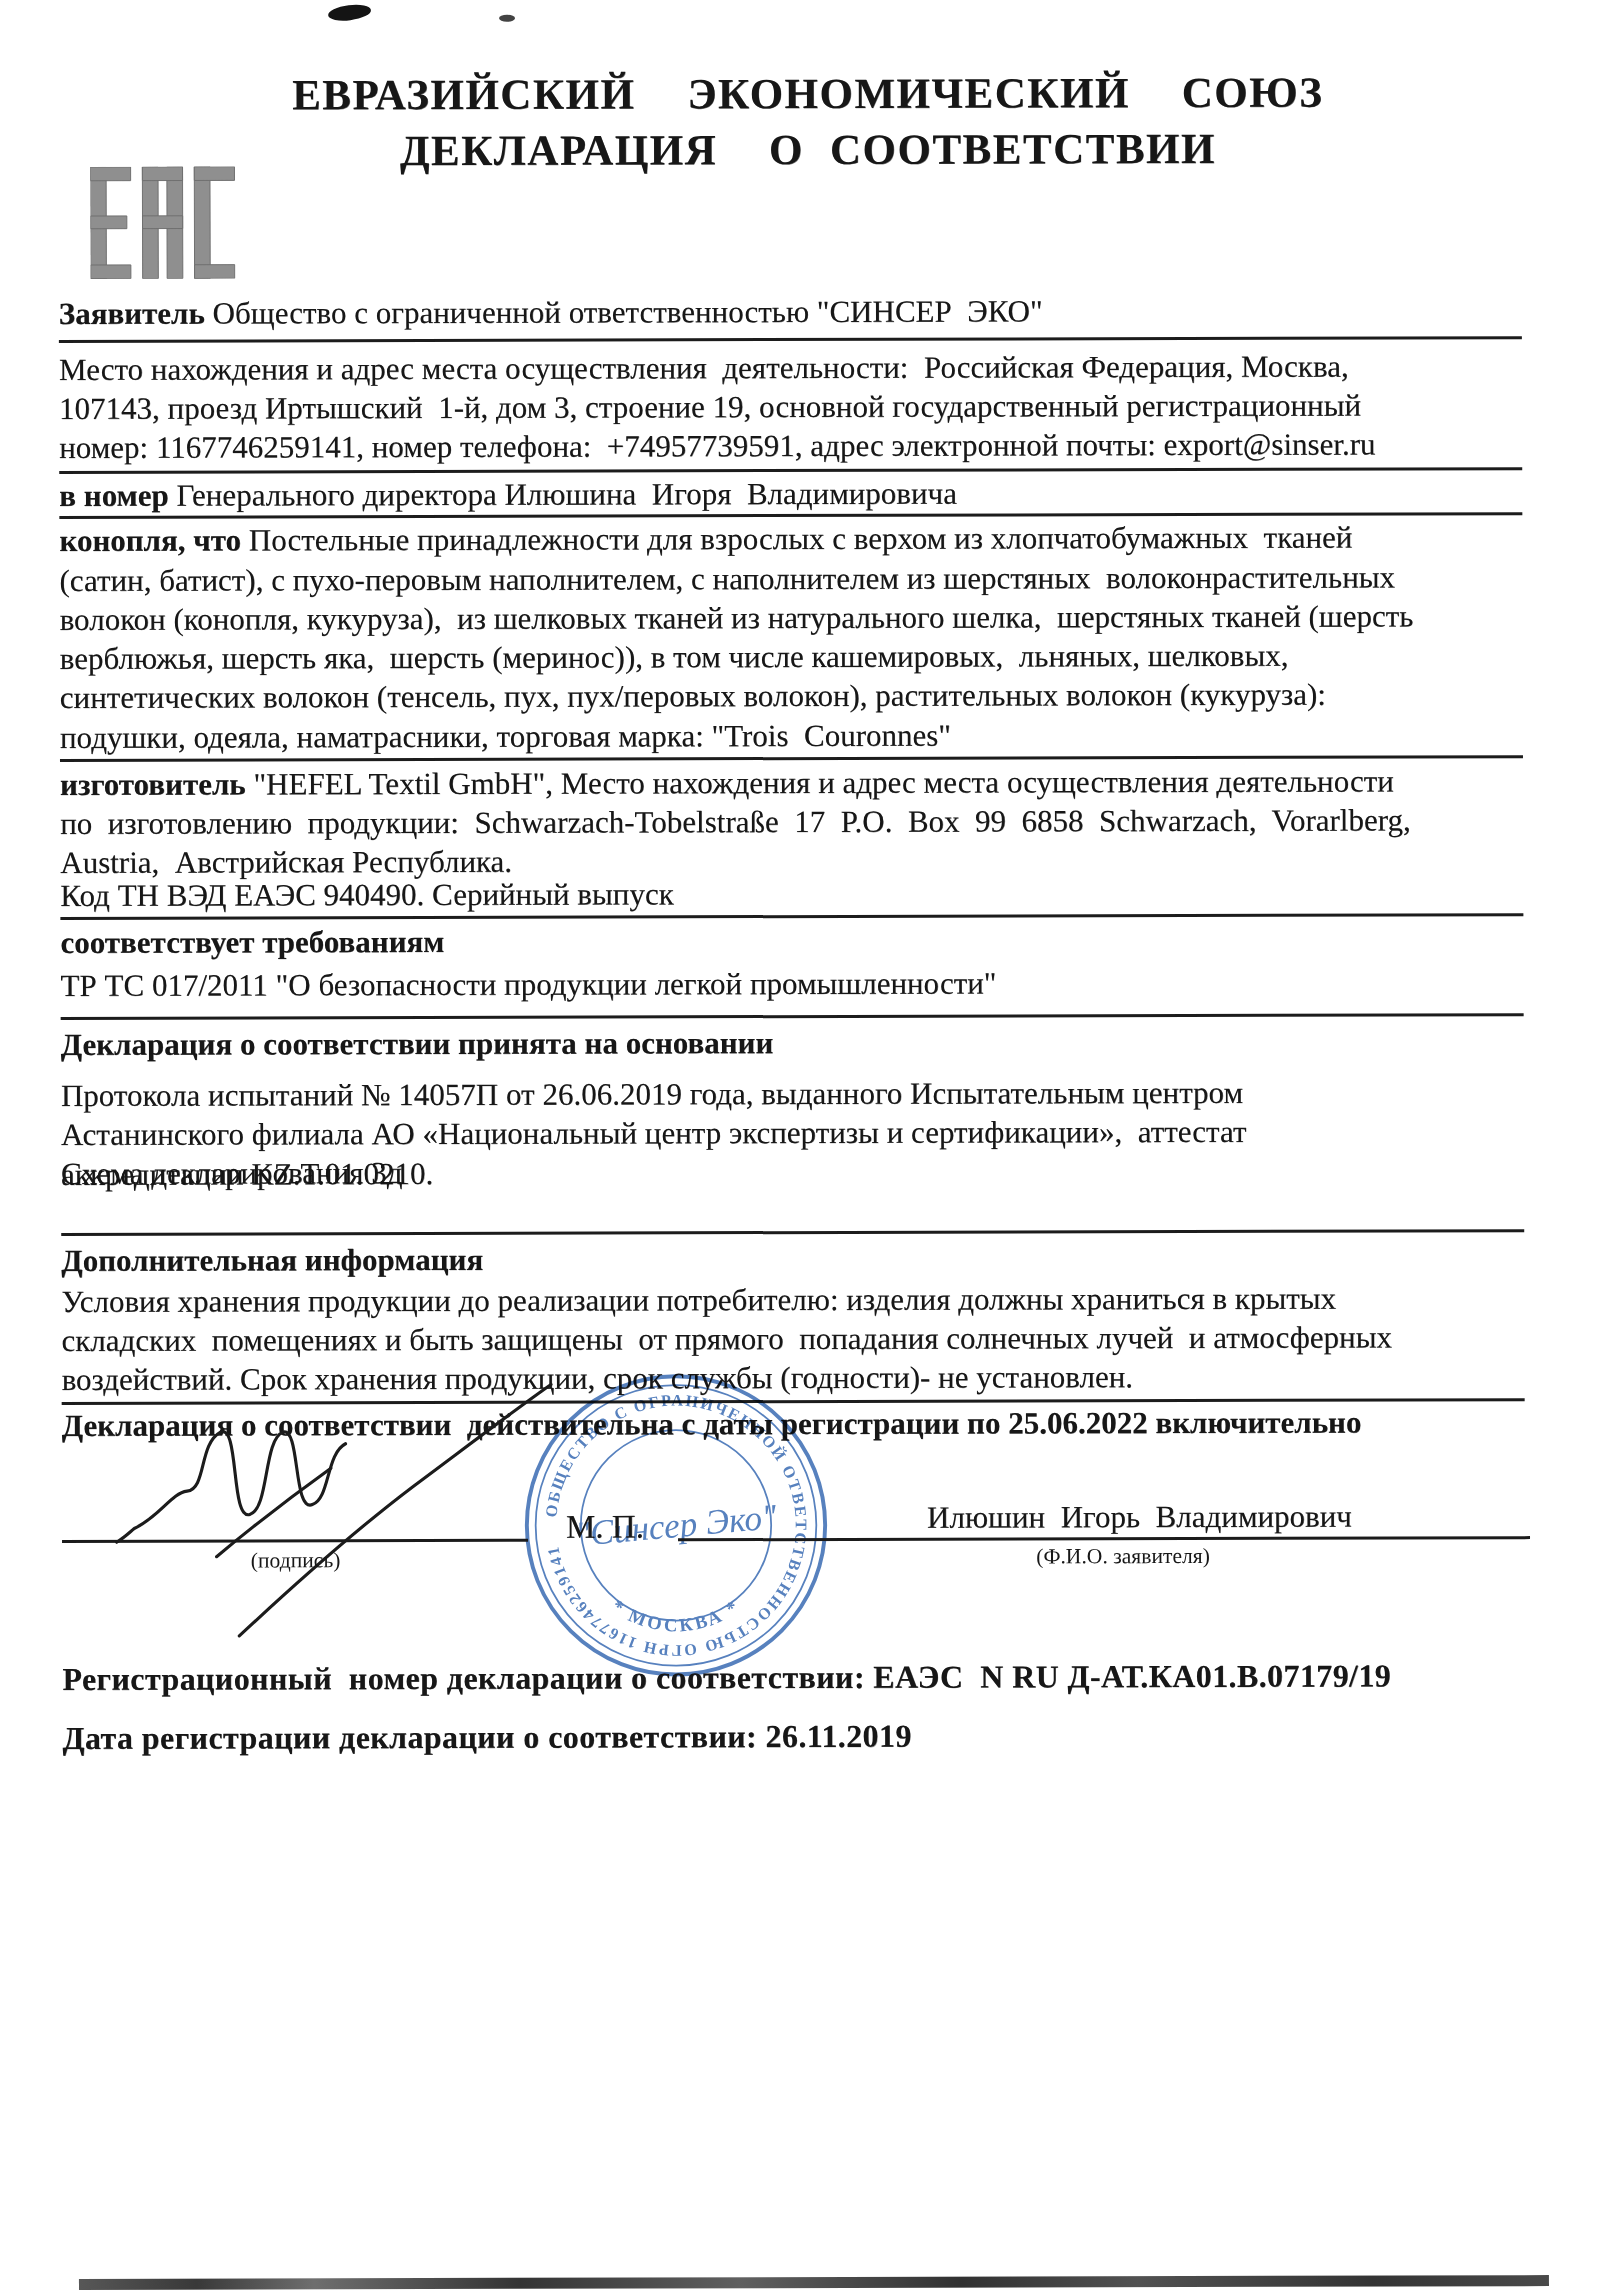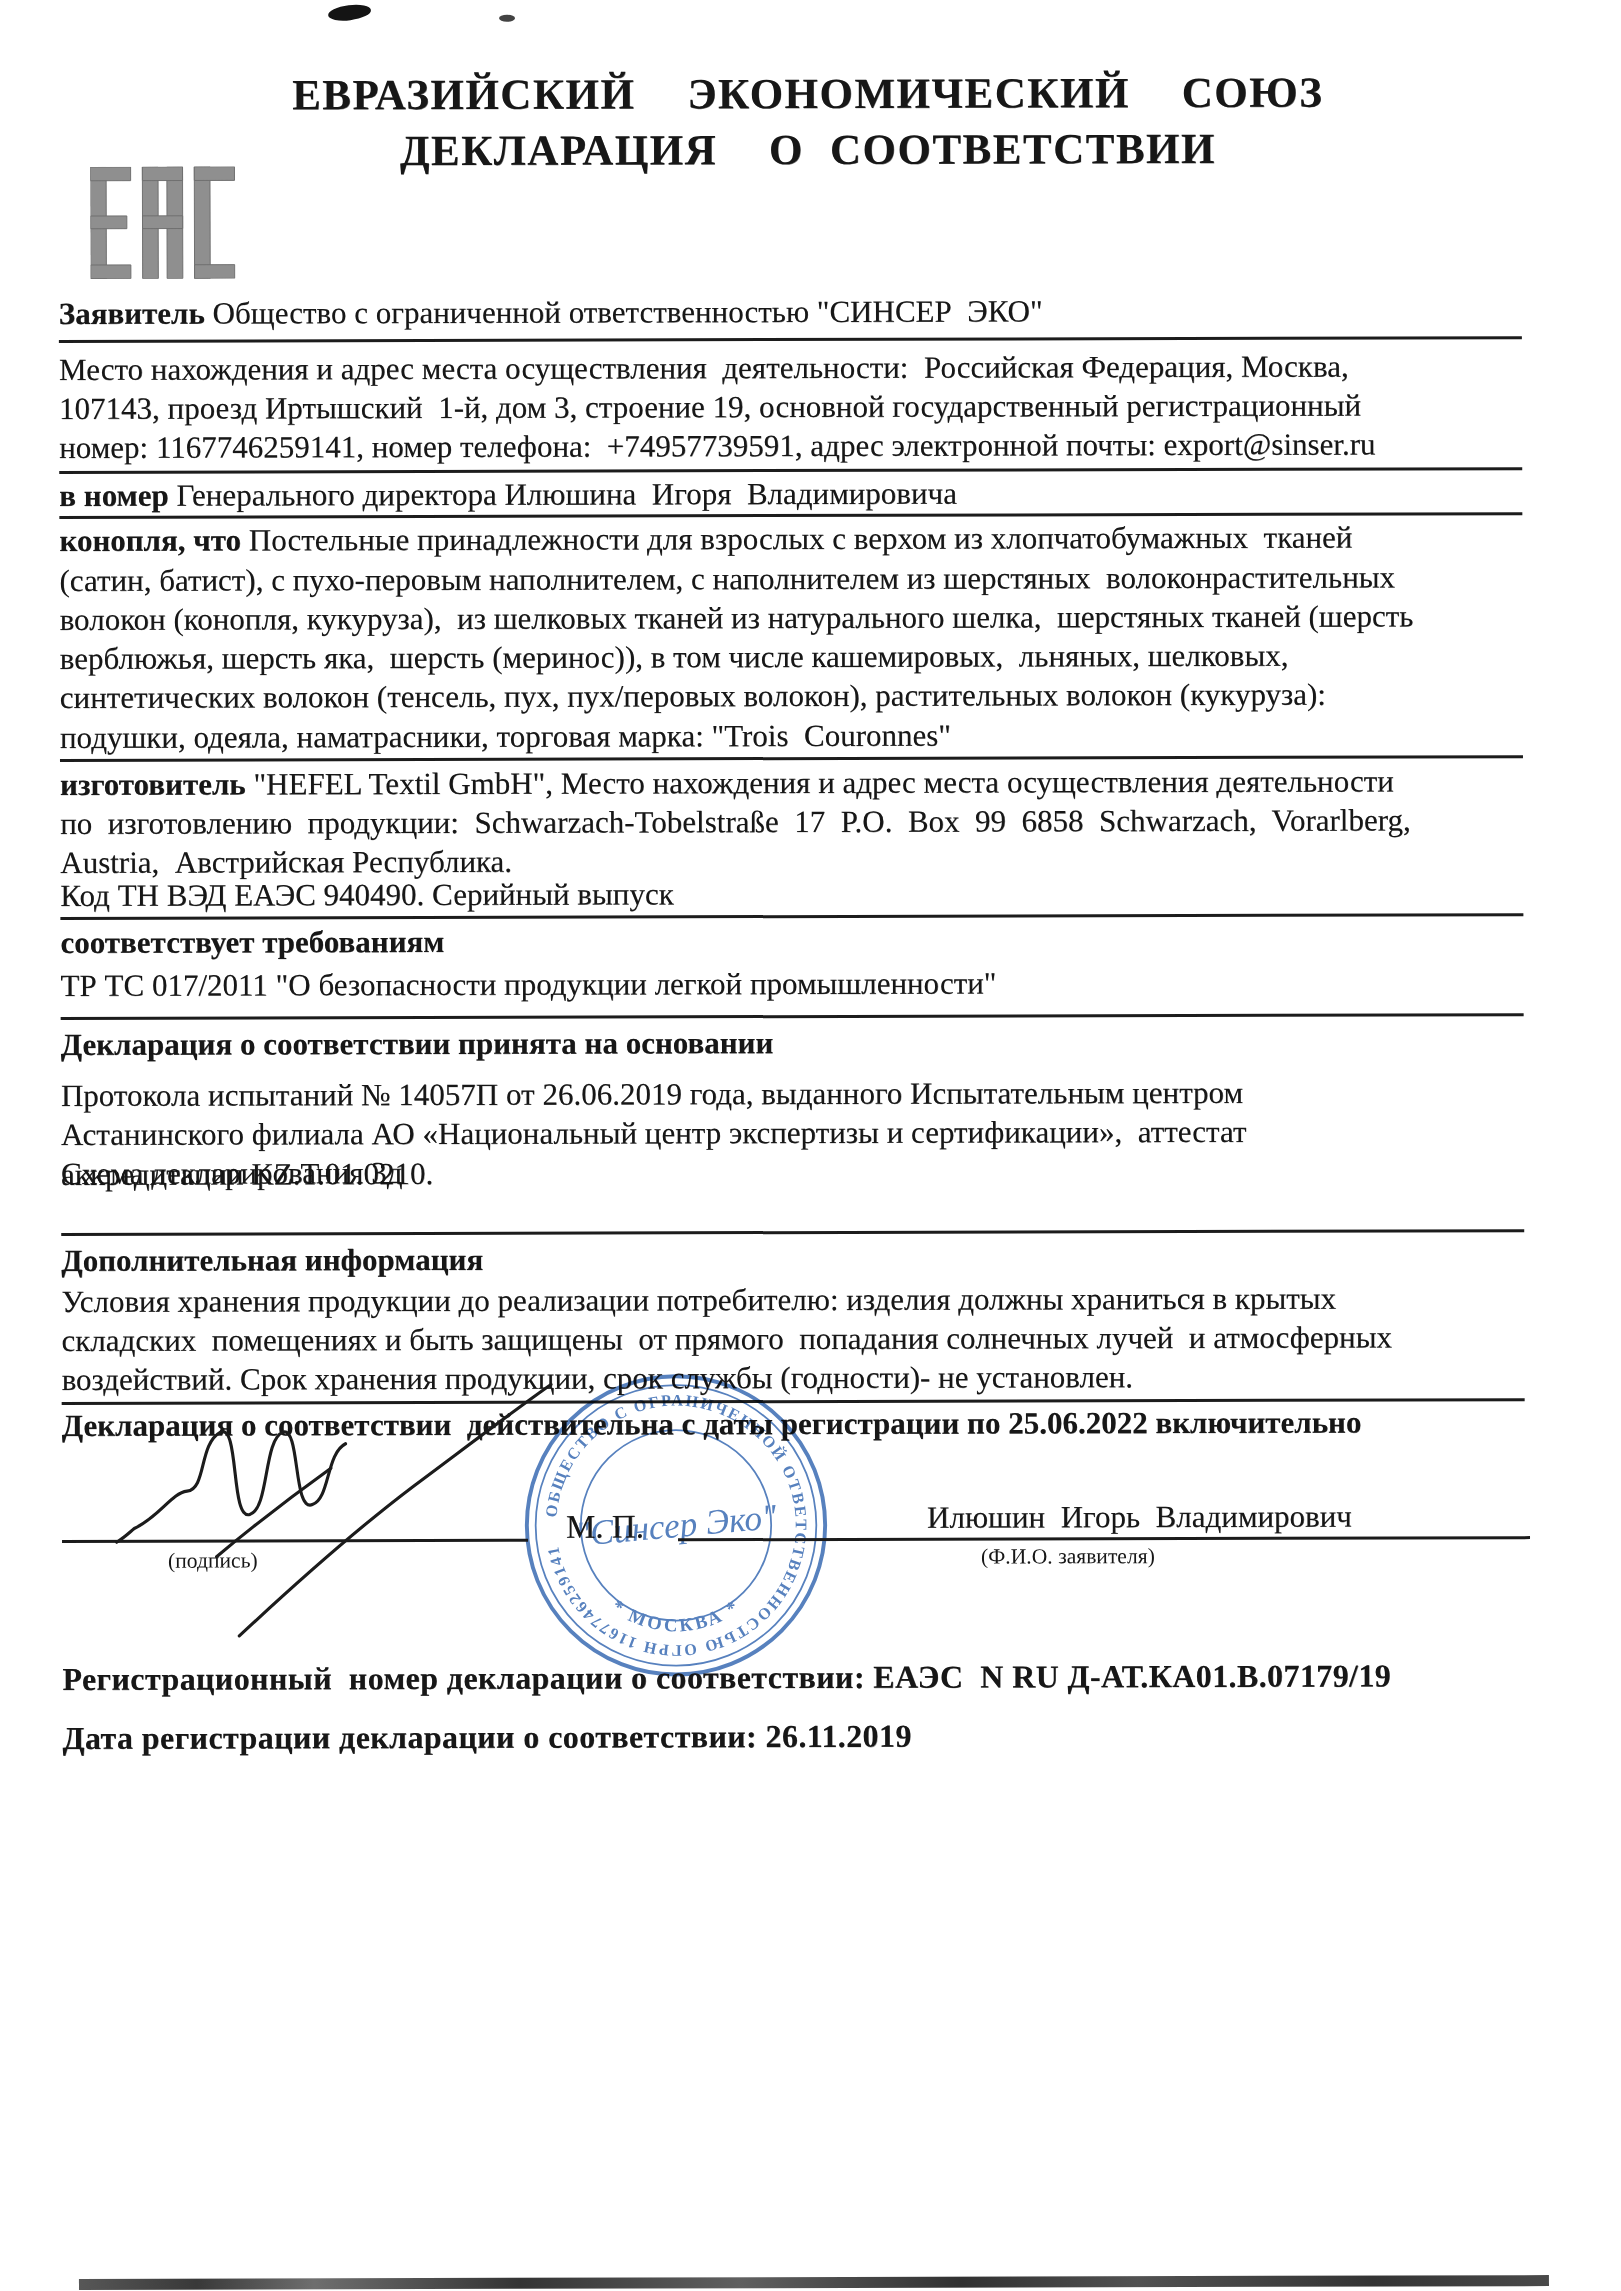--- a/index.html
+++ b/index.html
@@ -8,21 +8,21 @@
   .content{position:absolute;inset:0;transform:rotate(-0.15deg);}
   .abs{position:absolute;}
   .t{font-size:31px;line-height:39px;white-space:pre;text-shadow:0.3px 0.3px 0.5px rgba(0,0,0,0.45);}
   .b{font-weight:700;}
   .l62{left:61px;}
   .title1,.title2{left:0;width:1621px;text-align:center;font-weight:700;
         font-size:43px;letter-spacing:1.5px;word-spacing:13.7px;white-space:pre;
         text-shadow:0.4px 0.4px 0.6px rgba(0,0,0,0.5);}
   .rule{left:61px;width:1463px;height:2.9px;background:#1c1c1c;}
   .sigline{height:2.9px;background:#1b1b1b;}
-  .cap{font-size:21.6px;line-height:25.5px;text-align:left;white-space:pre;}
+  .cap{font-size:21.6px;line-height:25.5px;text-align:center;white-space:pre;}
   .blob{background:#141414;border-radius:50%;}
   .bottom-strip{left:76px;top:2277px;width:1470px;height:10.8px;opacity:.85;
         background:linear-gradient(90deg,#3a3a3a 0%,#161616 8%,#555 16%,#101010 30%,
         #444 45%,#0d0d0d 60%,#333 72%,#101010 88%,#2a2a2a 100%);}
   .stamp-wrap{left:518px;top:1368px;width:314px;height:314px;opacity:.88;mix-blend-mode:multiply;}
   svg text{font-family:"Liberation Serif","DejaVu Serif",serif;}
 </style>
 </head>
 <body>
 

